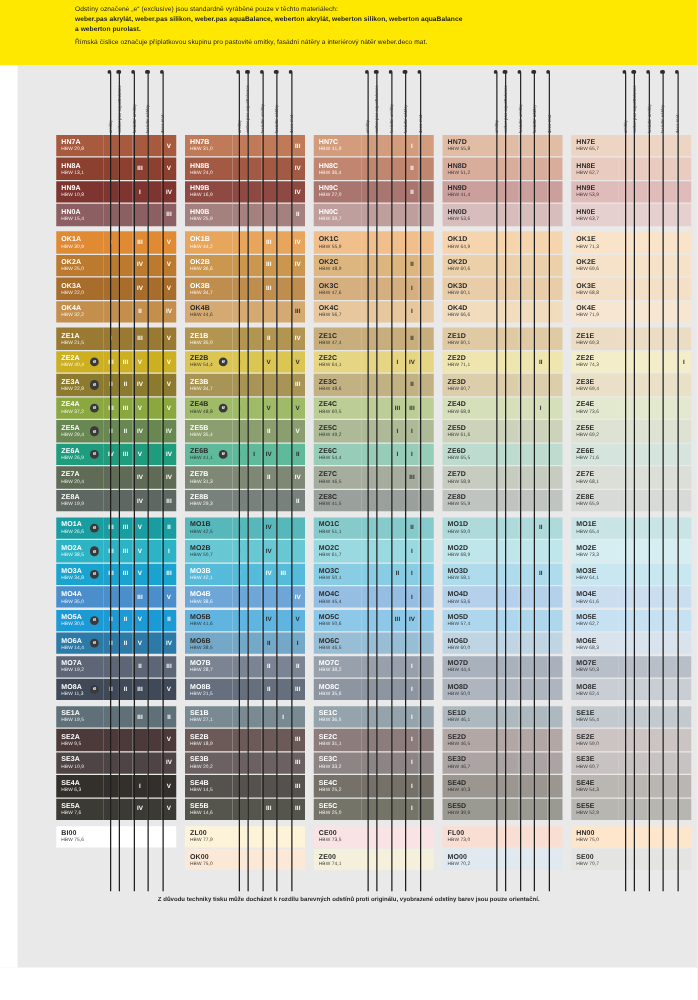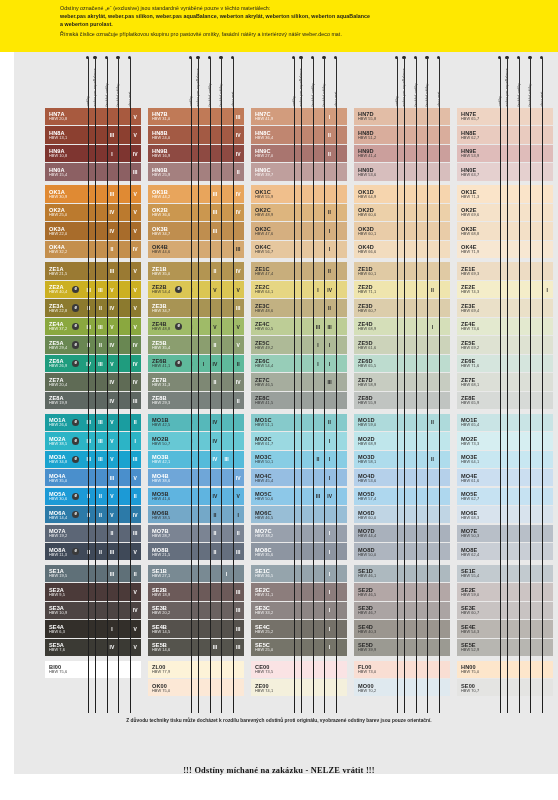--- a/index.html
+++ b/index.html
@@ -2030,14 +2030,13 @@
         <div class="vline" style="left: 518.8px; top: 0px; height: 605px;"></div>
         <div class="vline" style="left: 530.4px; top: 0px; height: 605px;"></div>
         <div class="vline" style="left: 542px; top: 0px; height: 605px;"></div>
         <div class="vline" style="left: 500px; top: 0px; height: 605px;"></div>
         <div class="vline" style="left: 507.2px; top: 0px; height: 605px;"></div>
       </div>
 
     <div class="footnote">Z důvodu techniky tisku může docházet k rozdílu barevných odstínů proti originálu, vyobrazené odstíny barev jsou pouze orientační.</div>
   </div>
 
-  <div class="banner">!!! Odstíny míchané na zakázku - NELZE vrátit !!!</div>
 </div>
 
 </body></html>

